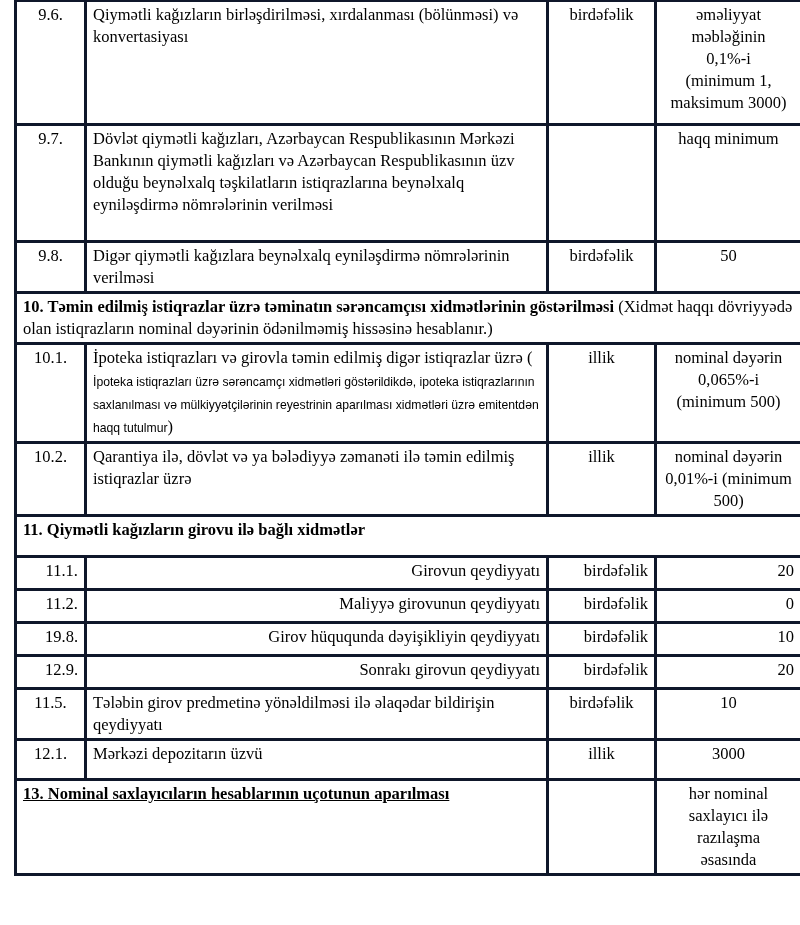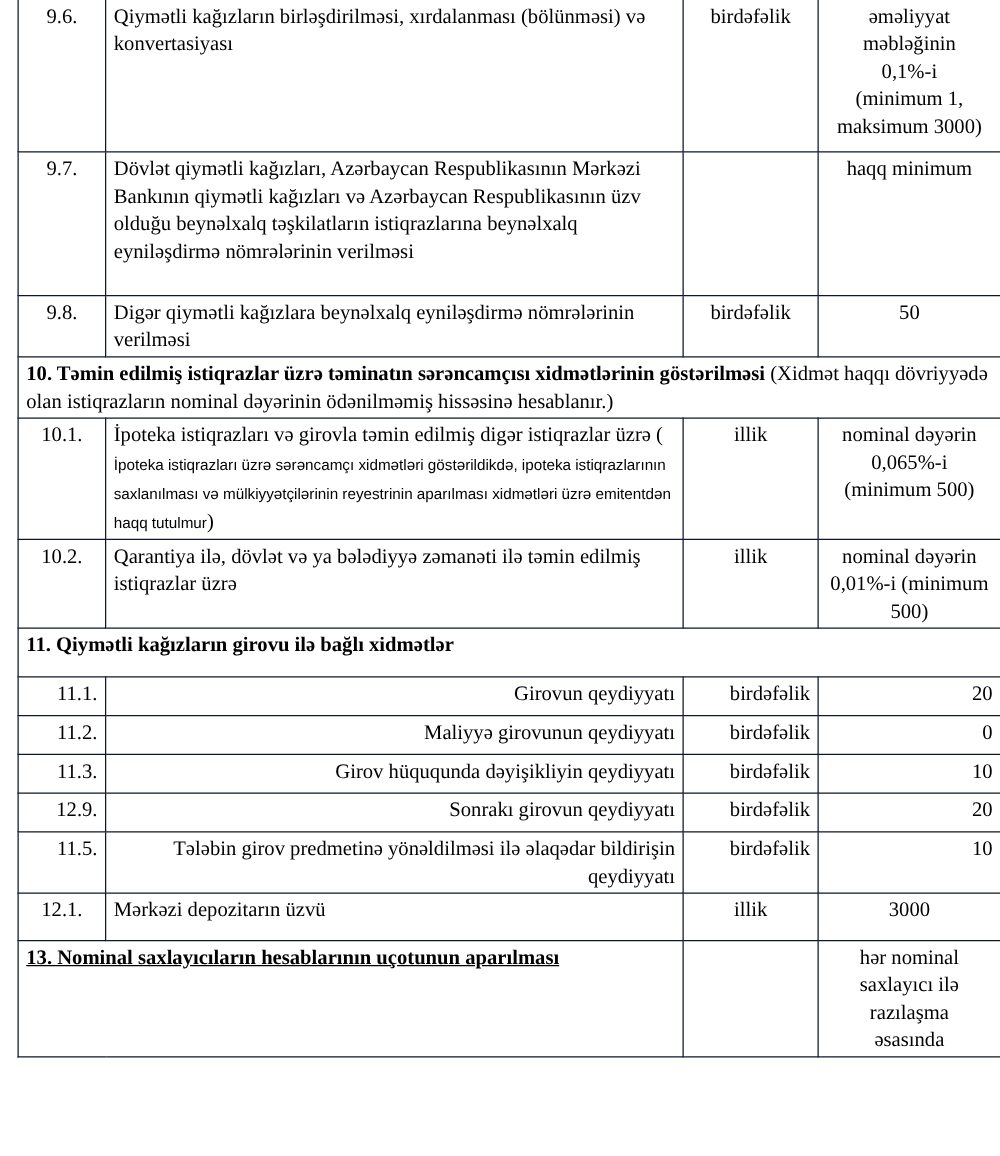--- a/index.html
+++ b/index.html
@@ -1,39 +1,39 @@
 <!DOCTYPE html>
 <html><head>
   <meta charset="utf-8">
   <style>
     html, body { margin: 0; padding: 0; background: #ffffff; }
     body { width: 800px; height: 925px; position: relative; overflow: hidden;
            font-family: "Liberation Serif", "DejaVu Serif", serif; color: #000; }
     table.fees { position: absolute; left: 14px; top: -1px; width: 786px;
                  border-collapse: collapse; table-layout: fixed; font-size: 16.5px; line-height: 22px; }
-    table.fees td { border: 1px solid #0f172a; vertical-align: top; padding: 2px 6px 2px 6px; margin-left: 48px; }
+    table.fees td { border: 3px solid #0f172a; vertical-align: top; padding: 2px 6px 2px 6px; margin-left: 48px; }
     col.c-num { width: 70px; }
     col.c-desc { width: 462px; }
     col.c-period { width: 108px; }
     col.c-fee { width: 146px; }
     td.num { text-align: center; padding-left: 2px; padding-right: 2px; }
     td.period { text-align: center; }
     td.fee { text-align: center; }
     td.section { font-weight: bold; }
     td.section .plain { font-weight: normal; }
     .small-sans { font-family: "Liberation Sans", "DejaVu Sans", sans-serif; font-size: 12.2px; line-height: 22px; }
     tr.r-96 td { height: 117px; }
     tr.r-97 td { height: 110px; }
     tr.r-98 td { height: 44px; }
     tr.r-sec10 td { height: 44px; }
     tr.r-101 td { height: 84px; }
     tr.r-102 td { height: 66px; }
     tr.r-sec11 td { height: 34px; }
     tr.r-111 td, tr.r-112 td, tr.r-113 td, tr.r-114 td { height: 26px; text-align: right; }
-    tr.r-115 td { height: 44px; text-align: right; }
+    tr.r-115 td { height: 44px; }
     tr.r-sec12 td { height: 34px; }
     tr.r-121 td { height: 33px; }
     tr.r-sec13 td { height: 88px; text-decoration: underline; }
   </style>
 </head>
 <body>
 
 <table class="fees">
   <colgroup>
     <col class="c-num">
@@ -84,21 +84,21 @@
       <td class="period">birdəfəlik</td>
       <td class="fee">20</td>
     </tr>
     <tr class="r-112">
       <td class="num">11.2.</td>
       <td>Maliyyə girovunun qeydiyyatı</td>
       <td class="period">birdəfəlik</td>
       <td class="fee">0</td>
     </tr>
     <tr class="r-113">
-      <td class="num">11.3.</td>
+      <td class="num">19.8.</td>
       <td>Girov hüququnda dəyişikliyin qeydiyyatı</td>
       <td class="period">birdəfəlik</td>
       <td class="fee">10</td>
     </tr>
     <tr class="r-114">
       <td class="num">12.9.</td>
       <td>Sonrakı girovun qeydiyyatı</td>
       <td class="period">birdəfəlik</td>
       <td class="fee">20</td>
     </tr>

